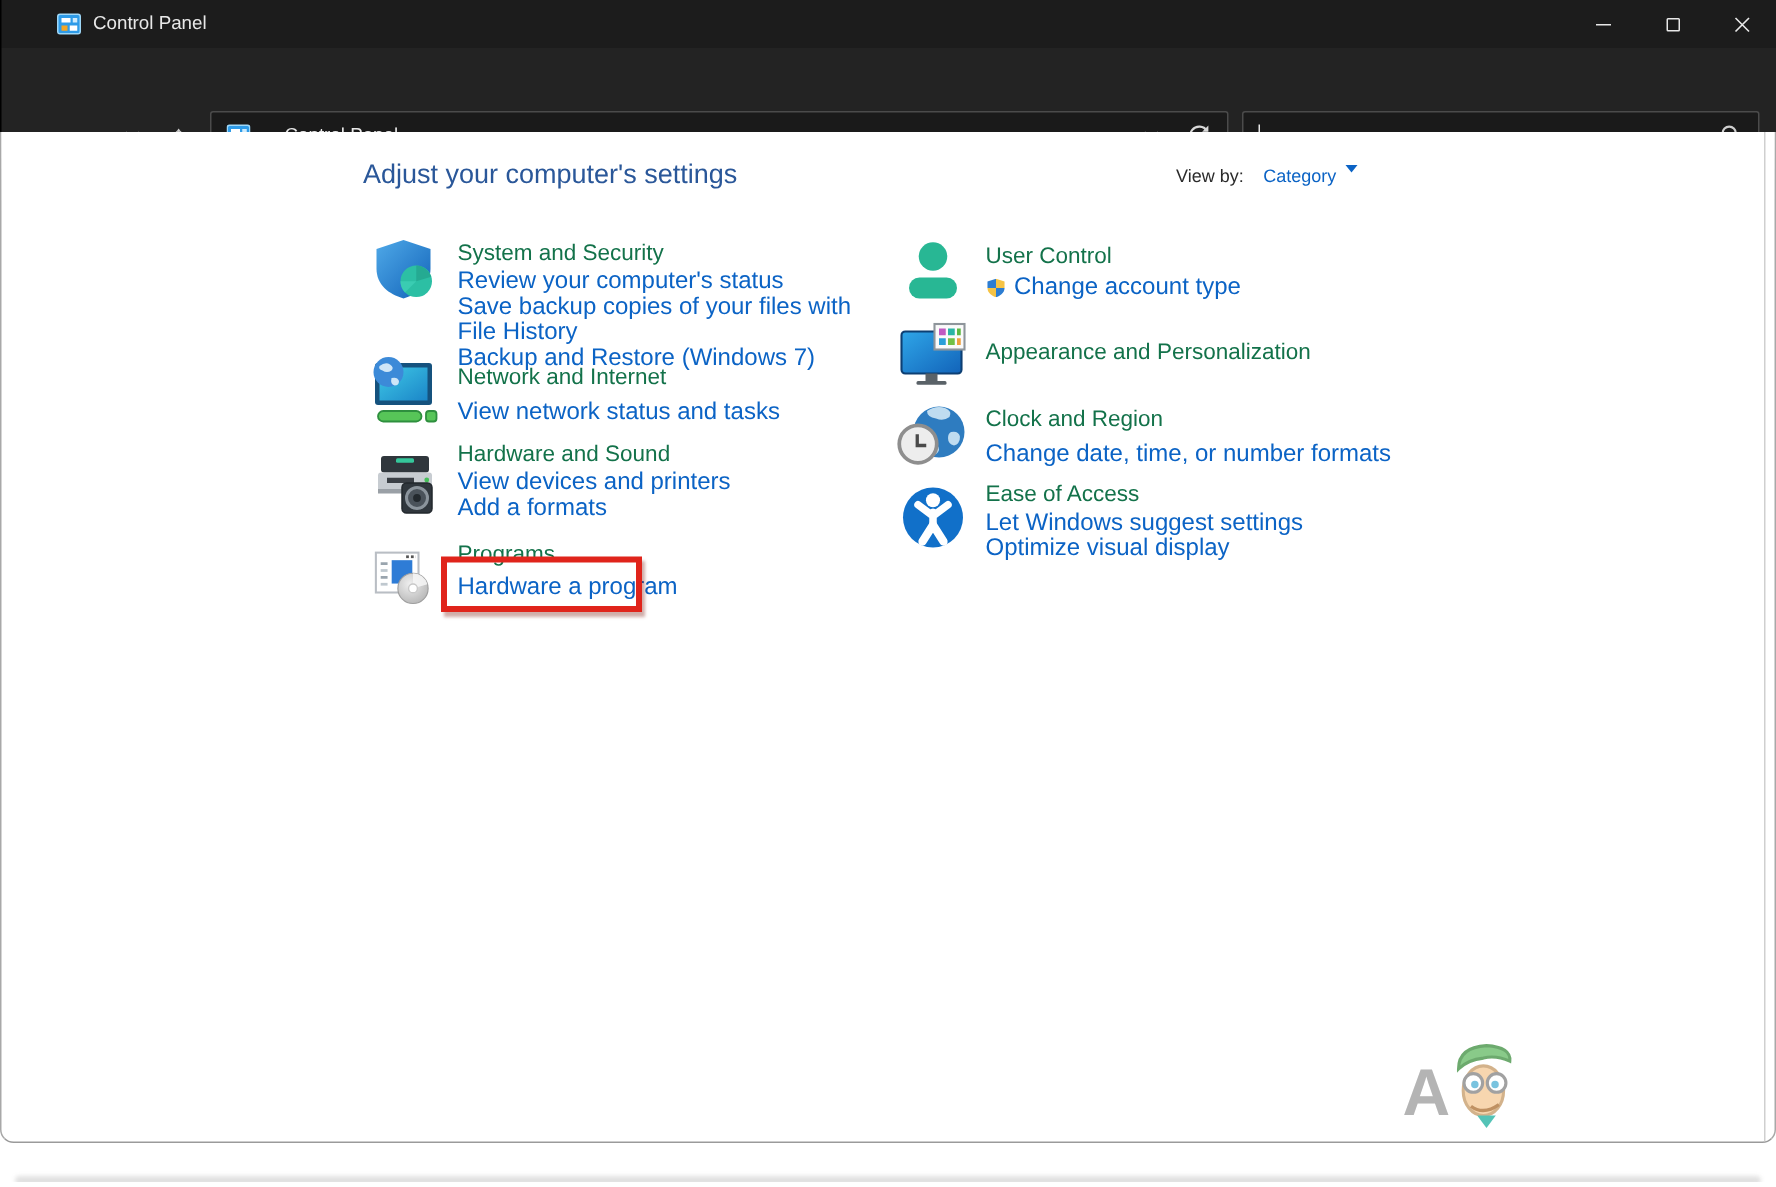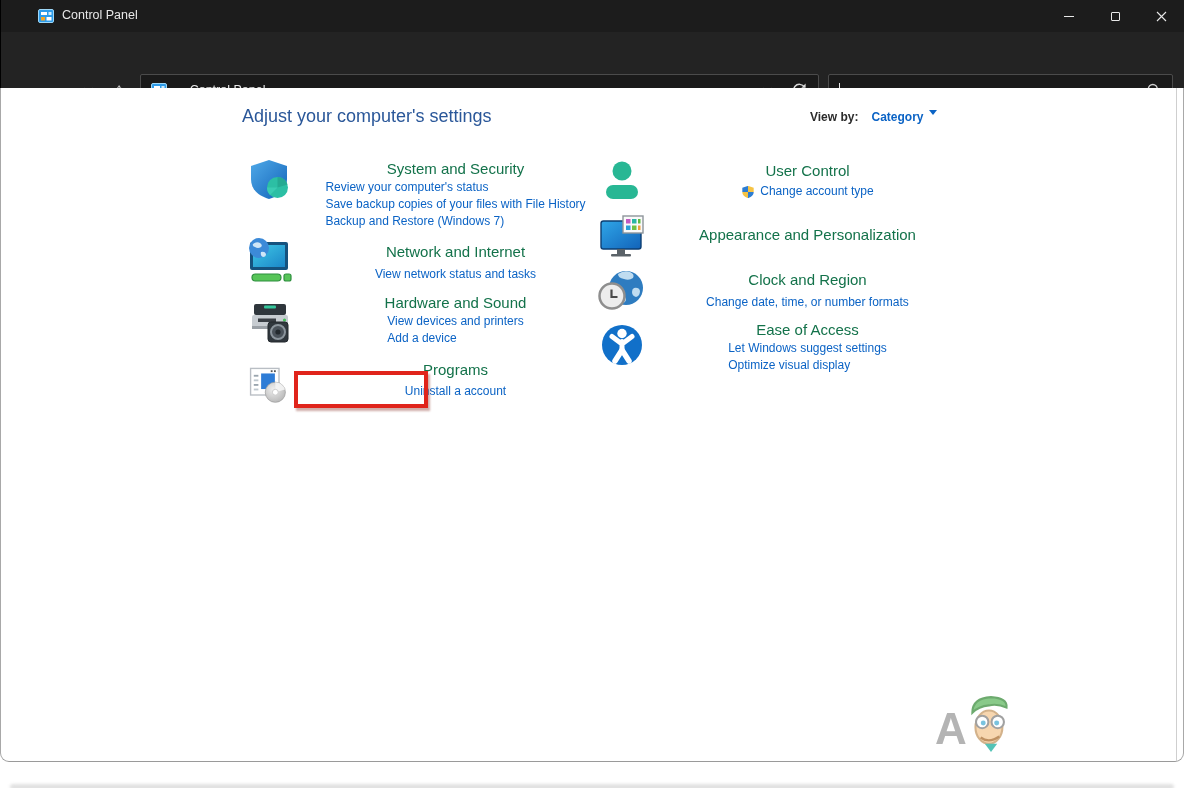--- a/index.html
+++ b/index.html
@@ -28,31 +28,31 @@
   .crumb-text{color:#E8E8E8;font-size:12.5px;}
   .ab-right{margin-left:auto;display:flex;align-items:center;gap:18px;}
   .searchbox{position:absolute;left:827px;top:42px;width:345px;height:32px;background:var(--field);border:1px solid var(--fieldbr);border-radius:2px;display:flex;align-items:center;padding:0 10px;}
   .caret{width:1px;height:15px;background:#E8E8E8;}
   .searchbox input{flex:1;background:transparent;border:none;outline:none;color:#E8E8E8;font-size:12px;height:100%;}
 
   
   .content{position:absolute;left:0;top:88px;width:1184px;height:674px;background:#fff;border-left:1px solid #A8A8A8;border-right:1px solid #A8A8A8;border-bottom:1px solid #9a9a9a;border-radius:0 0 9px 9px;}
   .gutter-line{position:absolute;top:0;right:6px;width:1px;height:100%;background:#CFCFCF;}
   .page-heading{position:absolute;left:242px;top:106px;font-size:18px;color:var(--headblue);}
-  .viewby{position:absolute;left:810px;top:110px;display:flex;align-items:flex-start;font-size:12px;font-weight:bold;}
+  .viewby{position:absolute;left:784px;top:110px;display:flex;align-items:flex-start;font-size:12px;}
   .viewby .vb-label{color:#2B2B2B;}
   .viewby .vb-value{color:var(--blue);margin-left:13px;}
   .vb-caret{width:0;height:0;border-left:4.5px solid transparent;border-right:4.5px solid transparent;border-top:5px solid var(--blue);margin-left:6px;}
 
   .cat{position:absolute;width:340px;}
   .cicon{position:absolute;left:0;top:0;width:48px;height:48px;}
-  .ctext{margin-left:79px;display:flex;flex-direction:column;align-items:center;}
+  .ctext{margin-left:59px;display:flex;flex-direction:column;align-items:flex-start;}
   .ctitle{font-size:15px;line-height:20px;color:var(--green);text-decoration:none;cursor:pointer;}
   .clinks{display:flex;flex-direction:column;align-items:flex-start;}
-  .clink{font-size:12px;line-height:17px;color:var(--blue);text-decoration:none;cursor:pointer;}
+  .clink{font-size:16px;line-height:17px;color:var(--blue);text-decoration:none;cursor:pointer;}
   .shield-row{display:flex;align-items:center;gap:5px;}
 
   .c-l1{left:246px;top:154px}.c-l1 .cicon{top:2px}.c-l1 .ctext{padding-top:5px}
   .c-l2{left:246px;top:236px}.c-l2 .ctext{padding-top:6px}.c-l2 .clinks{margin-top:4px}
   .c-l3{left:246px;top:288px}.c-l3 .cicon{top:8px}.c-l3 .ctext{padding-top:5px}
   .c-l4{left:246px;top:356px}.c-l4 .cicon{top:6px;width:44px;height:44px}.c-l4 .ctext{padding-top:4px}.c-l4 .clinks{margin-top:3px}
   .c-r1{left:598px;top:156px}.c-r1 .ctext{padding-top:5px}.c-r1 .clinks{margin-top:2px}
   .c-r2{left:598px;top:212px}.c-r2 .ctext{padding-top:13px}
   .c-r3{left:598px;top:266px}.c-r3 .ctext{padding-top:4px}.c-r3 .clinks{margin-top:4px}
   .c-r4{left:598px;top:318px}.c-r4 .cicon{top:3px}.c-r4 .ctext{padding-top:2px}
@@ -212,21 +212,21 @@
       <circle cx="38.5" cy="24" r="1.6" fill="#46C05A"></circle>
       <rect x="6" y="30" width="36" height="3" fill="#9AA0A6"></rect>
       <rect x="22" y="26" width="20" height="20" rx="3" fill="#30373D" stroke="#22282D" stroke-width="1"></rect>
       <circle cx="32" cy="36" r="7" fill="#4A525A" stroke="#8B949C" stroke-width="2"></circle>
       <circle cx="32" cy="36" r="2.6" fill="#23292E"></circle>
     </svg>
     <div class="ctext">
       <a class="ctitle">Hardware and Sound</a>
       <div class="clinks">
         <a class="clink">View devices and printers</a>
-        <a class="clink">Add a device</a>
+        <a class="clink">Add a formats</a>
       </div>
     </div>
   </div>
 
   <div class="cat c-l4">
     <svg class="cicon" viewBox="0 0 48 48">
       <defs>
           <radialGradient id="gdisc" cx="0.4" cy="0.35" r="0.8">
         <stop offset="0" stop-color="#EFEFEF"></stop>
             <stop offset="1" stop-color="#AFAFAF"></stop>
@@ -241,21 +241,21 @@
       <rect x="8.5" y="24" width="5" height="2" fill="#9AA5AE"></rect>
       <rect x="8.5" y="29" width="5" height="2" fill="#BFC8CF"></rect>
       <rect x="16.5" y="12.5" width="15" height="17" fill="#2E7CD6"></rect>
       <circle cx="32" cy="33" r="11" fill="url(#gdisc)" stroke="#9E9E9E" stroke-width="0.8"></circle>
       <path d="M32 22 A11 11 0 0 1 42.5 30 L35 32.2 A3.5 3.5 0 0 0 32 29.5 Z" fill="#F7F7F7" opacity="0.85"></path>
       <circle cx="32" cy="33" r="3.2" fill="#FFFFFF" stroke="#C9C9C9" stroke-width="1"></circle>
     </svg>
     <div class="ctext">
       <a class="ctitle">Programs</a>
       <div class="clinks">
-        <a class="clink">Uninstall a account</a>
+        <a class="clink">Hardware a program</a>
       </div>
     </div>
   </div>
 
   <div class="highlight-box"></div>
 
   <div class="cat c-r1">
     <svg class="cicon" viewBox="0 0 48 48">
       <circle cx="24" cy="15" r="9.5" fill="#28B794"></circle>
       <rect x="8" y="29" width="32" height="14" rx="7" fill="#28B794"></rect>

